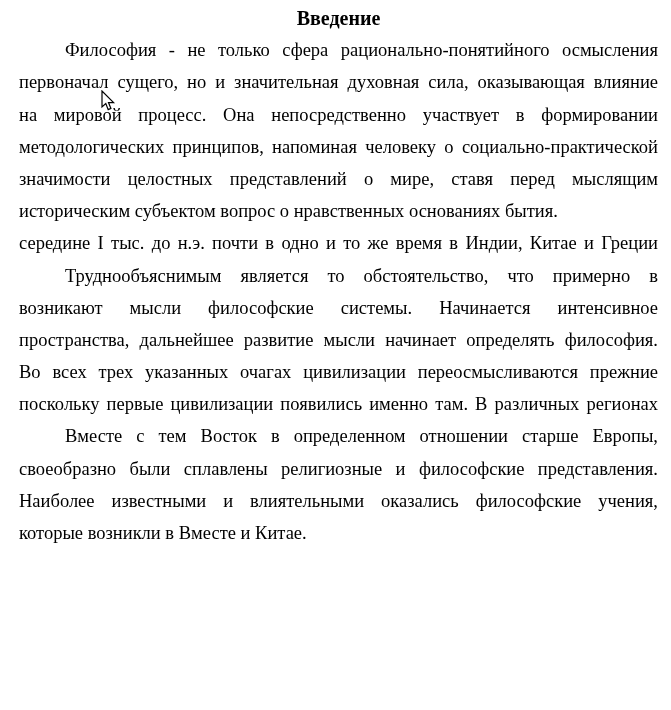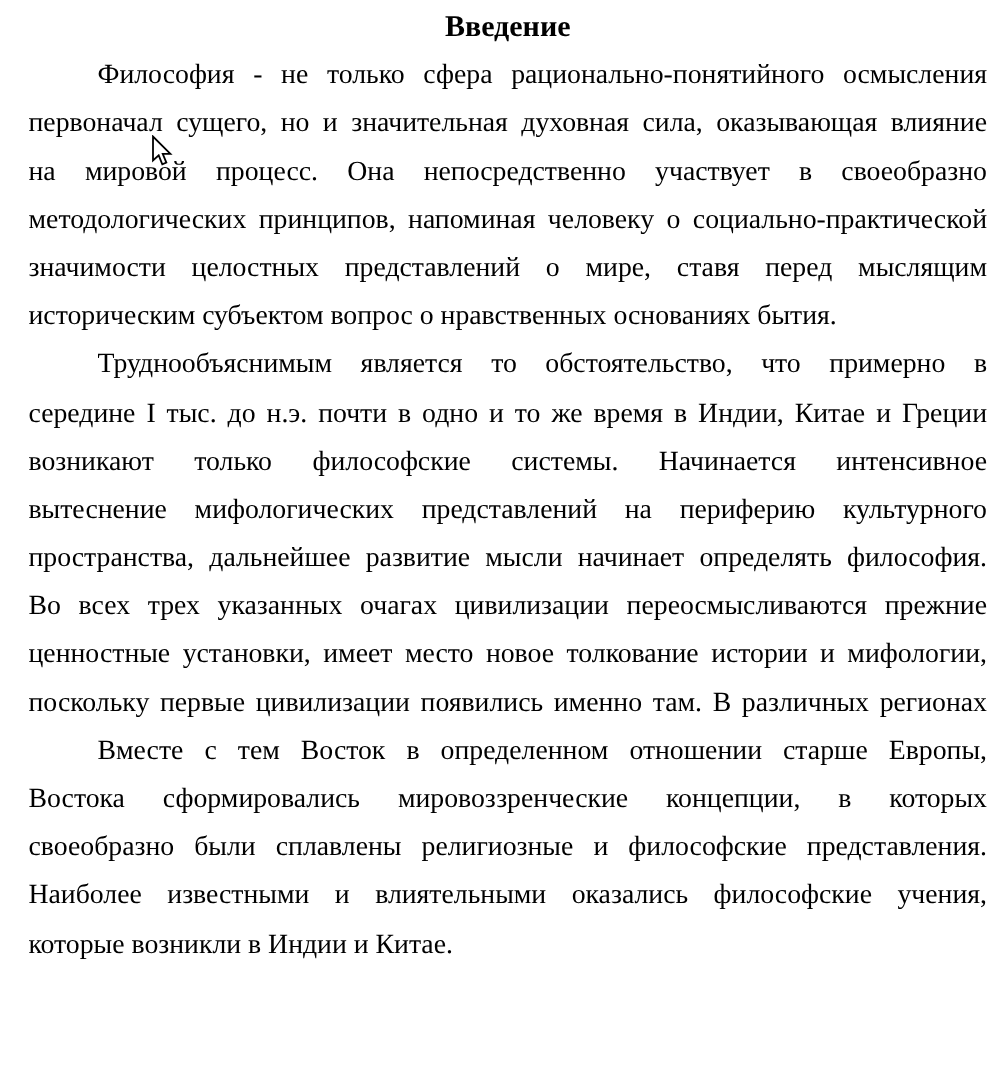--- a/index.html
+++ b/index.html
@@ -62,43 +62,40 @@
 <body>
 
 <div class="page">
   <div class="content">
 
     <h1 class="title">Введение</h1>
 
     <div class="para">
       <div class="line first">Философия - не только сфера рационально-понятийного осмысления</div>
       <div class="line">первоначал сущего, но и значительная духовная сила, оказывающая влияние</div>
-      <div class="line">на мировой процесс. Она непосредственно участвует в своеобразно</div>
+      <div class="line">на мировой процесс. Она непосредственно участвует в формировании</div>
       <div class="line">методологических принципов, напоминая человеку о социально-практической</div>
       <div class="line">значимости целостных представлений о мире, ставя перед мыслящим</div>
       <div class="line last">историческим субъектом вопрос о нравственных основаниях бытия.</div>
     </div>
 
     <div class="para">
+      <div class="line">середине I тыс. до н.э. почти в одно и то же время в Индии, Китае и Греции</div>
       <div class="line first">Труднообъяснимым является то обстоятельство, что примерно в</div>
-      <div class="line">середине I тыс. до н.э. почти в одно и то же время в Индии, Китае и Греции</div>
-      <div class="line">возникают только философские системы. Начинается интенсивное</div>
-      <div class="line">вытеснение мифологических представлений на периферию культурного</div>
+      <div class="line">возникают мысли философские системы. Начинается интенсивное</div>
       <div class="line">пространства, дальнейшее развитие мысли начинает определять философия.</div>
       <div class="line">Во всех трех указанных очагах цивилизации переосмысливаются прежние</div>
-      <div class="line">ценностные установки, имеет место новое толкование истории и мифологии,</div>
     </div>
 
     <div class="para">
       <div class="line">поскольку первые цивилизации появились именно там. В различных регионах</div>
       <div class="line first">Вместе с тем Восток в определенном отношении старше Европы,</div>
-      <div class="line">Востока сформировались мировоззренческие концепции, в которых</div>
       <div class="line">своеобразно были сплавлены религиозные и философские представления.</div>
       <div class="line">Наиболее известными и влиятельными оказались философские учения,</div>
-      <div class="line last">которые возникли в Индии и Китае.</div>
+      <div class="line last">которые возникли в Вместе и Китае.</div>
     </div>
 
   </div>
 
   <svg class="cursor" viewBox="0 0 15 22" xmlns="http://www.w3.org/2000/svg">
     <path d="M1 1 L1 17 L4.8 13.6 L7.2 19.6 L9.9 18.4 L7.5 12.6 L12.6 12.6 Z" fill="#ffffff" stroke="#000000" stroke-width="1.2" stroke-linejoin="miter"></path>
   </svg>
 </div>
 
 </body></html>

